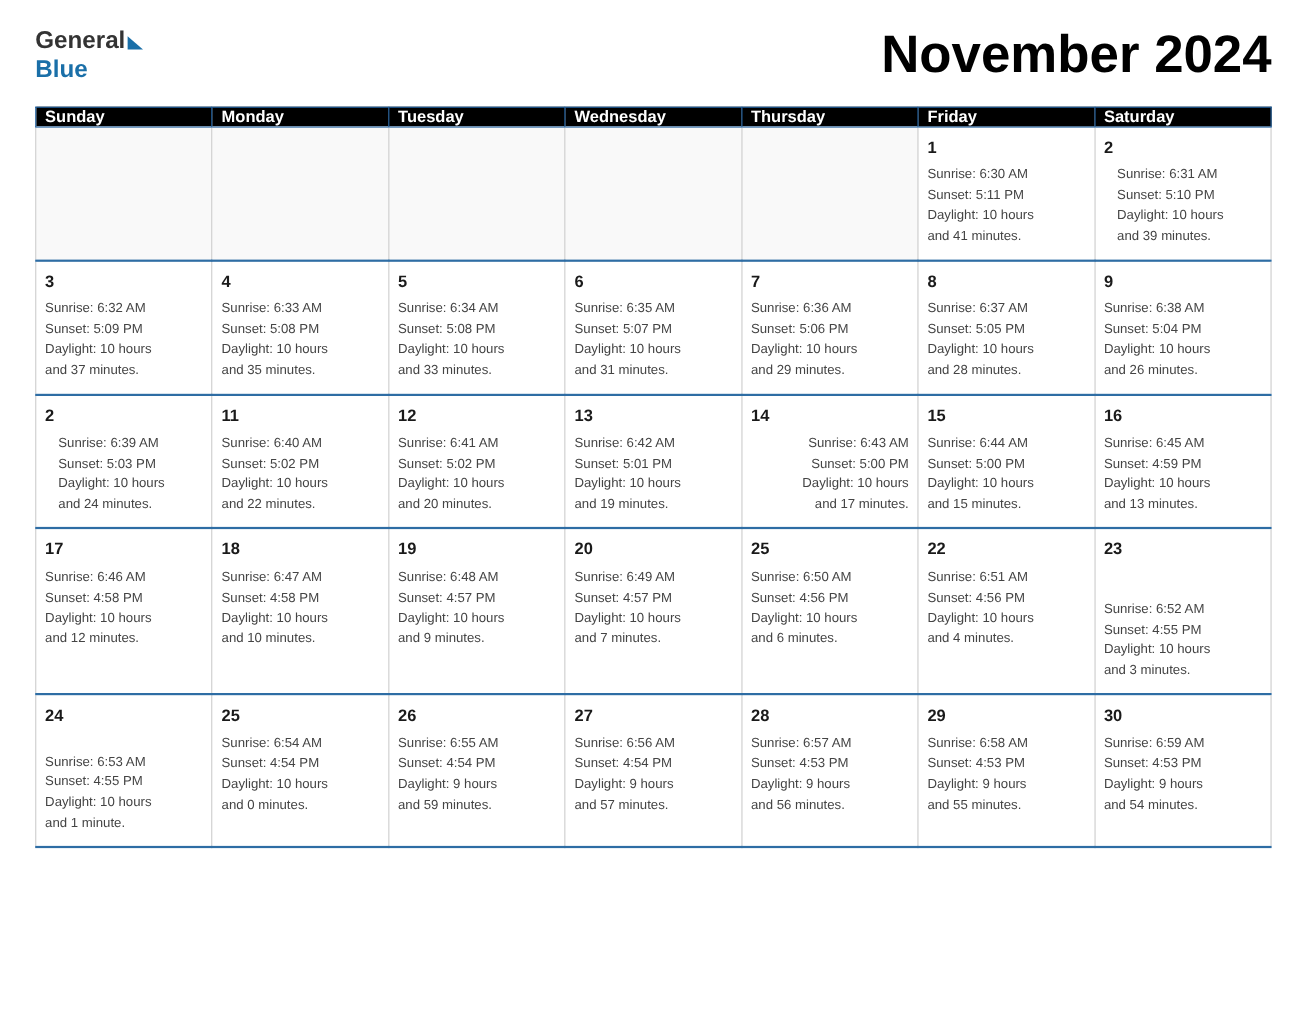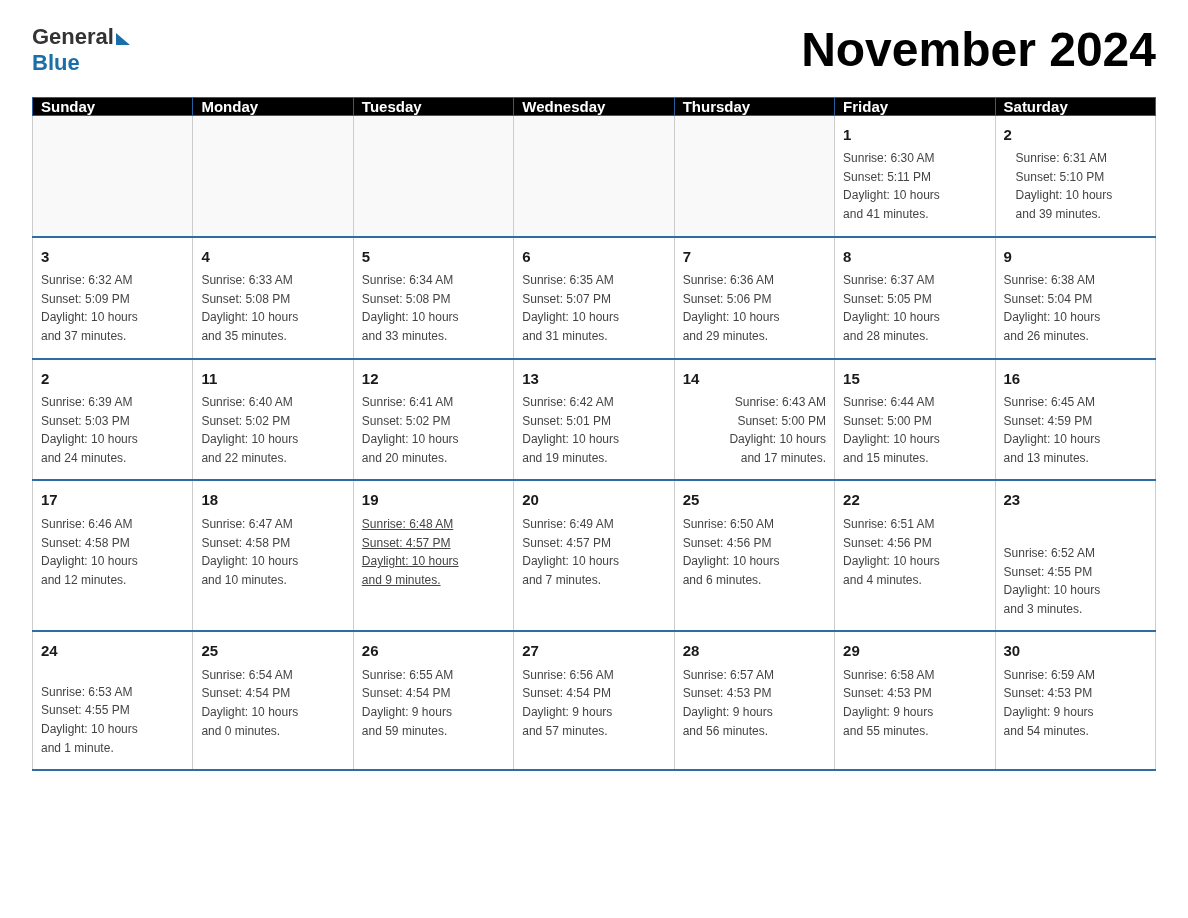--- a/index.html
+++ b/index.html
@@ -202,21 +202,21 @@
           <span class="day-num">9</span>
           <div class="day-info" style="white-space: pre-line;">Sunrise: 6:38 AM
 Sunset: 5:04 PM
 Daylight: 10 hours
 and 26 minutes.</div>
         </td>
       </tr>
       <tr>
         <td>
           <span class="day-num">2</span>
-          <div class="day-info" style="white-space: pre-line;">Sunrise: 6:39 AM
+          <div class="day-info" style="white-space: pre-line; margin-left: 12px;">Sunrise: 6:39 AM
 Sunset: 5:03 PM
 Daylight: 10 hours
 and 24 minutes.</div>
         </td>
         <td>
           <span class="day-num">11</span>
           <div class="day-info" style="white-space: pre-line;">Sunrise: 6:40 AM
 Sunset: 5:02 PM
 Daylight: 10 hours
 and 22 minutes.</div>
@@ -267,21 +267,21 @@
         </td>
         <td>
           <span class="day-num">18</span>
           <div class="day-info" style="white-space: pre-line;">Sunrise: 6:47 AM
 Sunset: 4:58 PM
 Daylight: 10 hours
 and 10 minutes.</div>
         </td>
         <td>
           <span class="day-num">19</span>
-          <div class="day-info" style="white-space: pre-line; text-decoration: underline;">Sunrise: 6:48 AM
+          <div class="day-info" style="white-space: pre-line;">Sunrise: 6:48 AM
 Sunset: 4:57 PM
 Daylight: 10 hours
 and 9 minutes.</div>
         </td>
         <td>
           <span class="day-num">20</span>
           <div class="day-info" style="white-space: pre-line;">Sunrise: 6:49 AM
 Sunset: 4:57 PM
 Daylight: 10 hours
 and 7 minutes.</div>

